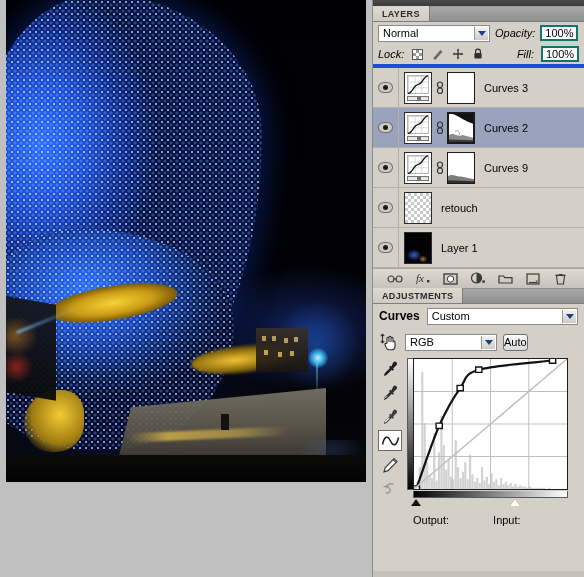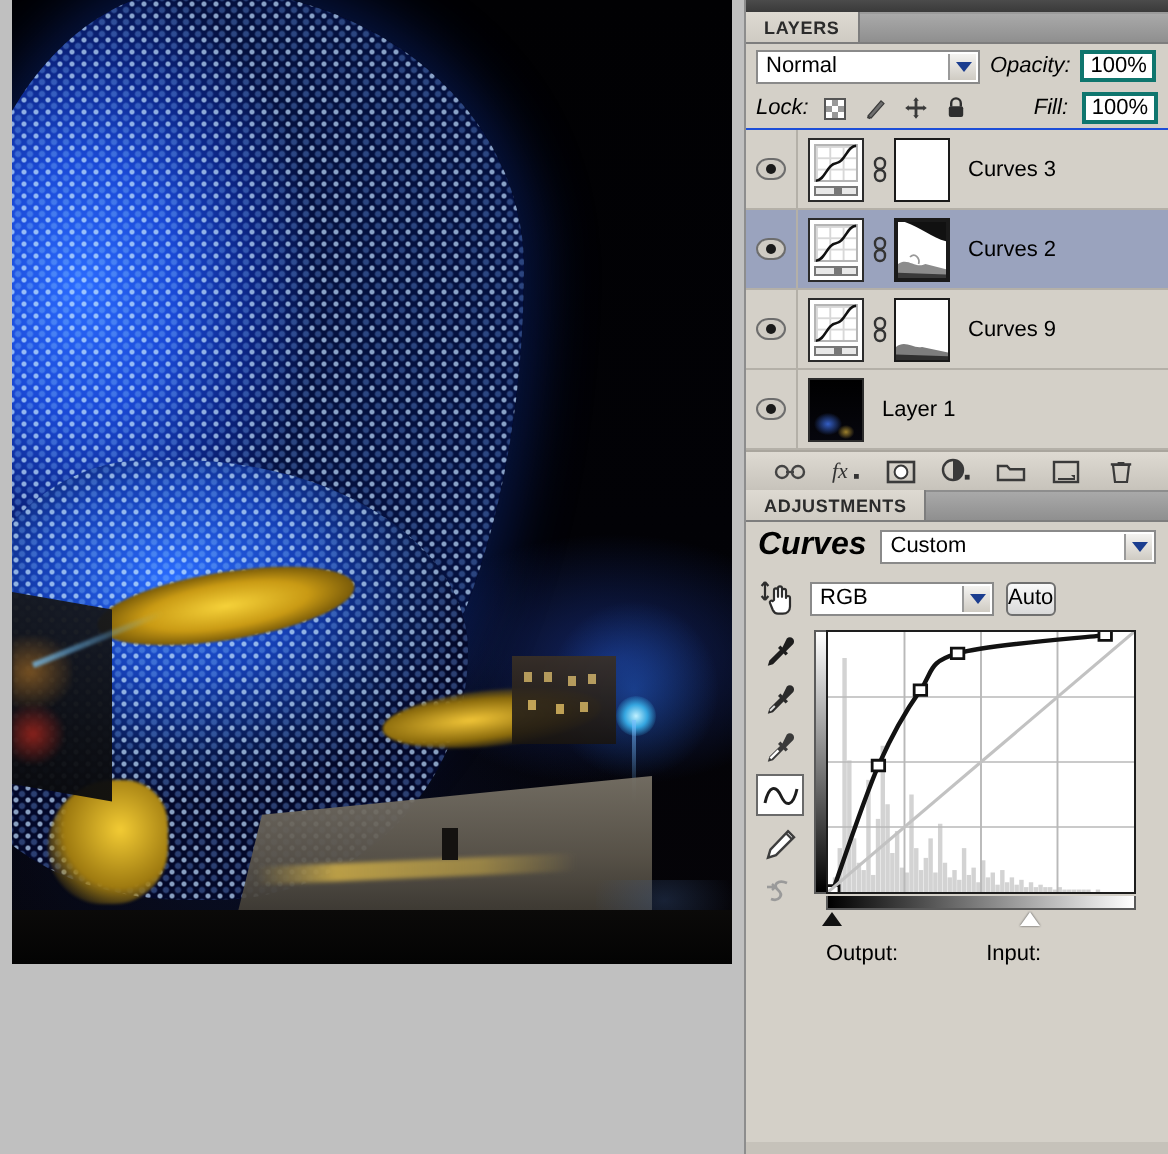--- a/index.html
+++ b/index.html
@@ -211,21 +211,21 @@
     width:11px;height:11px;border:1px solid #555;
     background-image:
       linear-gradient(45deg,#999 25%,transparent 25%,transparent 75%,#999 75%),
       linear-gradient(45deg,#999 25%,#fff 25%,#fff 75%,#999 75%);
     background-size:6px 6px; background-position:0 0,3px 3px;
   }
   .spacer{ flex:1; }
 
   
   .layers-list{
-    border-top:1px solid #1d4ed8;
+    border-top:4px solid #1d4ed8;
     background:#d4d0c8;
   }
   .layer-row{
     display:flex; align-items:center; height:40px;
     border-bottom:1px solid #b4b0a8;
     background:#d4d0c8;
   }
   .layer-row.selected{ background:#9aa3be; }
   .eye-cell{
     width:26px; height:100%; display:flex; align-items:center; justify-content:center;
@@ -292,21 +292,21 @@
   .lt-ic{ width:16px;height:15px;display:flex;align-items:center;justify-content:flex-start;color:#3a3a3a; }
 
   
   .adj-head{
     height:15px; width:100%;
     background:linear-gradient(180deg,#a9a9a9 0%, #8f8f8f 100%);
     border-bottom:1px solid #7d7d7d;
     display:flex; align-items:flex-end;
   }
   .curves-row{ display:flex; align-items:center; height:24px; padding:0 6px; gap:7px; }
-  .curves-lbl{ font-size:16px; font-weight:bold;font-style:italic; }
+  .curves-lbl{ font-size:12px; font-weight:bold; }
   .chan-row{ display:flex; align-items:center; height:28px; padding:0 6px; gap:6px; }
   .hand-ic{ width:20px;height:20px; display:flex;align-items:center;justify-content:center; }
   .btn{
     height:17px; padding:0 0; font-size:11px;
     background:linear-gradient(180deg,#fafafa 0%, #d9d9d9 100%);
     border:1px solid #6f6f6f; border-radius:3px;
     display:flex;align-items:center;justify-content:center;
   }
 
   
@@ -543,20 +543,31 @@
               <svg viewBox="0 0 28 32" width="100%" height="100%" preserveAspectRatio="none">
                 <rect width="28" height="32" fill="#fff"></rect>
                 <path d="M0 25 C 5 21, 9 26, 14 25 L 28 28 L 28 32 L 0 32 Z" fill="#7d7d7d"></path>
                 <path d="M0 29 L28 30 L28 32 L0 32 Z" fill="#2f2f2f"></path>
               </svg>
             </div>
           </div>
           <span class="layer-name">Curves 9</span>
         </div>
 
+        <div class="layer-row">
+          <div class="eye-cell">
+            <span class="eye">
+                <b></b>
+              </span>
+          </div>
+          <div class="thumb-box">
+            <div class="th checker-th"></div>
+          </div>
+          <span class="layer-name">retouch</span>
+        </div>
 
         <div class="layer-row">
           <div class="eye-cell">
             <span class="eye">
                 <b></b>
               </span>
           </div>
           <div class="thumb-box">
             <div class="th photo-th"></div>
           </div>

